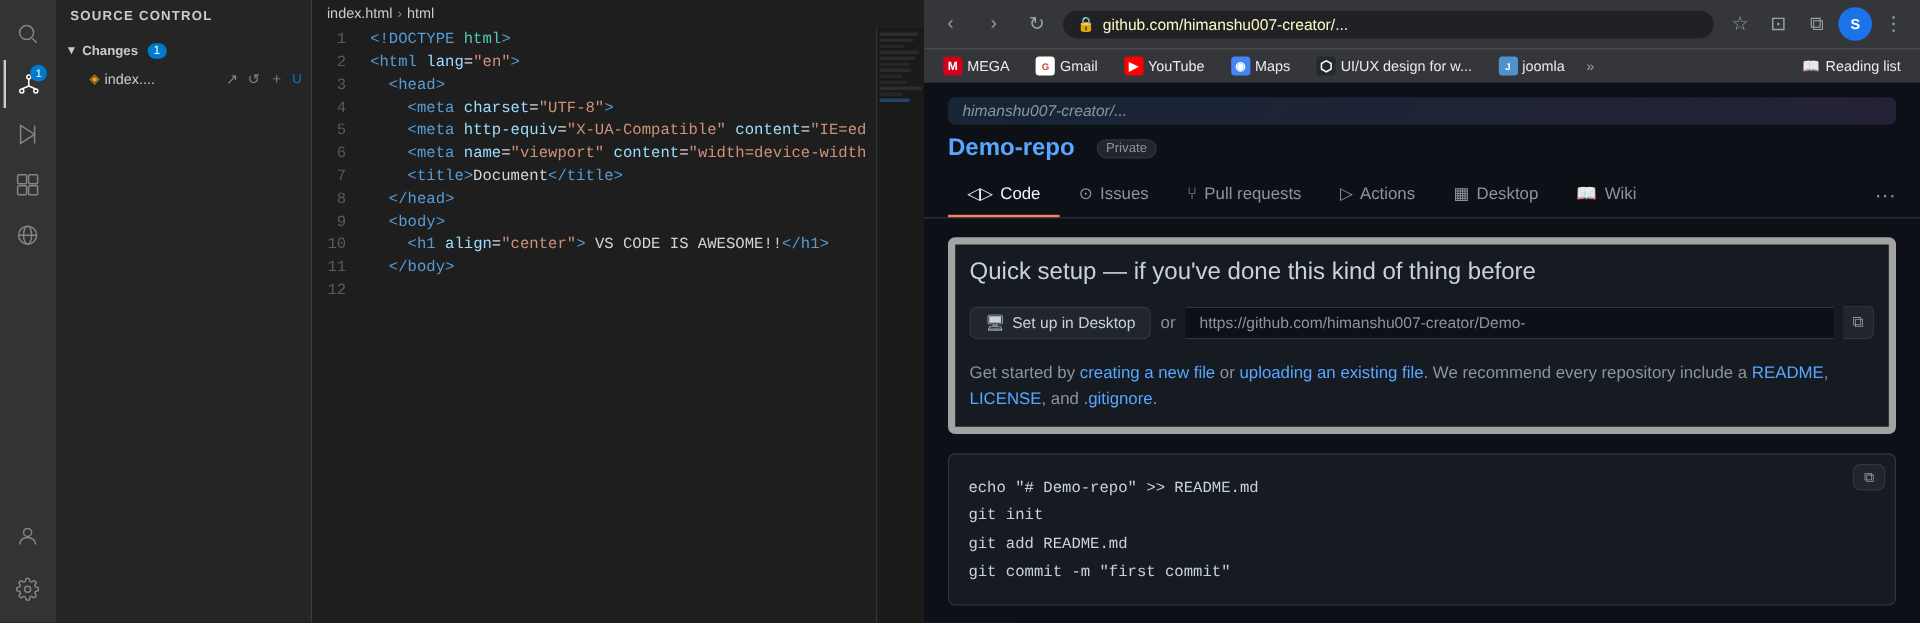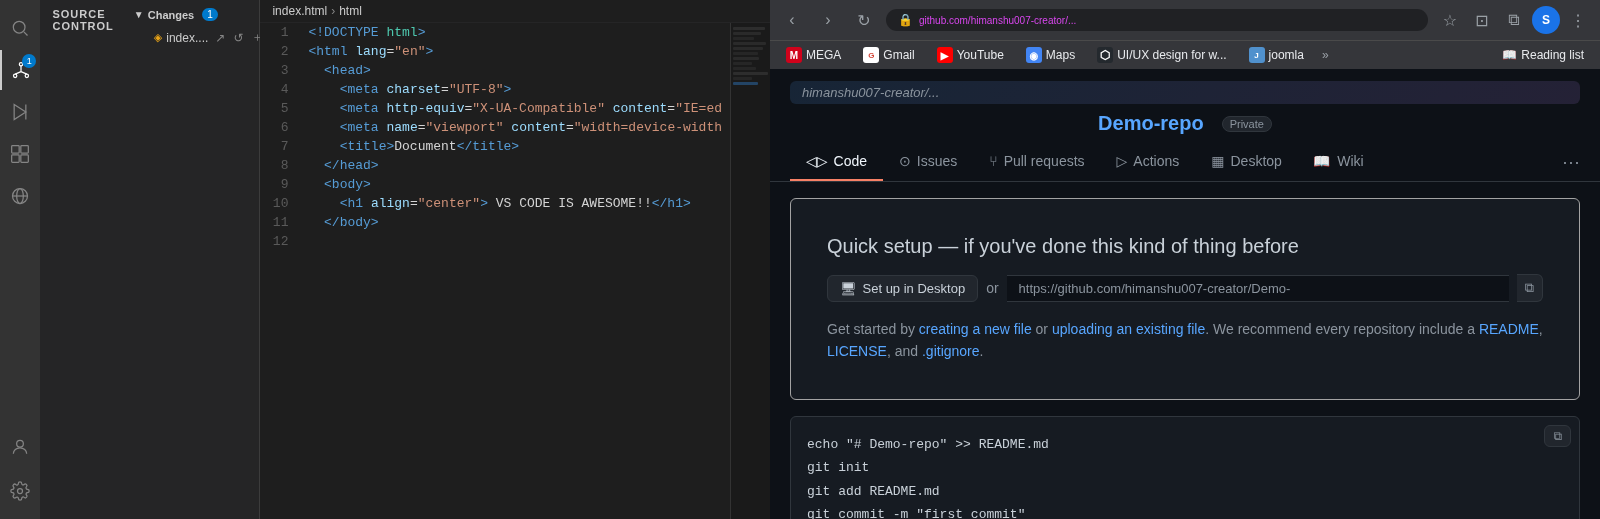--- a/index.html
+++ b/index.html
@@ -10,21 +10,21 @@
 
     
     .activity-bar { width: 48px; background: #333333; display: flex; flex-direction: column; align-items: center; padding-top: 8px; gap: 4px; }
     .activity-bar-top { display: flex; flex-direction: column; align-items: center; gap: 2px; flex: 1; }
     .activity-icon { width: 40px; height: 40px; display: flex; align-items: center; justify-content: center; color: #858585; font-size: 20px; cursor: pointer; border-radius: 4px; position: relative; }
     .activity-icon.active { color: #ffffff; border-left: 2px solid #ffffff; }
     .activity-icon .badge { position: absolute; top: 4px; right: 4px; background: #007acc; color: white; font-size: 9px; width: 14px; height: 14px; border-radius: 50%; display: flex; align-items: center; justify-content: center; }
     .activity-bottom { display: flex; flex-direction: column; align-items: center; gap: 4px; margin-bottom: 8px; }
 
     
-    .sidebar { width: 220px; background: #252526; display: flex; flex-direction: row; border-right: 1px solid #3c3c3c; }
+    .sidebar { width: 220px; background: #252526; display: flex; flex-direction: column; border-right: 1px solid #3c3c3c; }
     .sidebar-header { padding: 8px 12px; color: #cccccc; font-size: 11px; font-weight: 600; text-transform: uppercase; letter-spacing: 1px; }
     .sidebar-section { padding: 4px 0; }
     .section-header { display: flex; align-items: center; padding: 4px 8px; color: #cccccc; font-size: 12px; cursor: pointer; gap: 4px; }
     .section-header .chevron { font-size: 10px; color: #cccccc; }
     .section-title { font-size: 11px; font-weight: 600; text-align: center; }
     .badge-blue { background: #007acc; color: white; font-size: 10px; padding: 1px 5px; border-radius: 10px; margin-left: 4px; }
     .file-item { display: flex; align-items: center; padding: 3px 8px 3px 28px; color: #cccccc; font-size: 12px; cursor: pointer; gap: 4px; }
     .file-item .file-icon { color: #e8a317; font-size: 11px; }
     .file-actions { display: flex; gap: 2px; margin-left: auto; align-items: center; }
     .file-action-btn { color: #858585; font-size: 12px; cursor: pointer; padding: 1px 3px; }
@@ -48,53 +48,53 @@
     .minimap { width: 40px; background: #1a1a1a; border-left: 1px solid #333; display: flex; align-items: flex-start; padding: 4px 2px; }
     .minimap-content { width: 36px; display: flex; flex-direction: column; gap: 2px; }
     .mini-line { height: 3px; background: #3a3a3a; border-radius: 1px; }
 
     
     .browser-panel { flex: 1; display: flex; flex-direction: column; background: #202124; min-width: 830px; }
     .browser-chrome { background: #35363a; padding: 0; }
     .browser-toolbar { display: flex; align-items: center; padding: 6px 8px; gap: 8px; background: #35363a; }
     .nav-btn { color: #9aa0a6; cursor: pointer; font-size: 16px; width: 28px; height: 28px; display: flex; align-items: center; justify-content: center; border-radius: 50%; }
     .address-bar { flex: 1; background: #202124; border-radius: 20px; padding: 4px 12px; color: #e8eaed; font-size: 13px; display: flex; align-items: center; gap: 6px; }
-    .address-text { color: #d946ef; font-size: 10px; flex: 1; overflow: hidden; text-overflow: ellipsis; white-space: nowrap; }
+    .address-text { color: #fef9c3; font-size: 13px; flex: 1; overflow: hidden; text-overflow: ellipsis; white-space: nowrap; }
     .browser-actions { display: flex; align-items: center; gap: 4px; }
     .browser-action-btn { color: #9aa0a6; cursor: pointer; width: 28px; height: 28px; display: flex; align-items: center; justify-content: center; border-radius: 50%; font-size: 16px; }
 
     
     .bookmarks-bar { background: #35363a; padding: 4px 8px; display: flex; align-items: center; gap: 6px; border-top: 1px solid #4a4a4a; }
     .bookmark-item { display: flex; align-items: center; gap: 4px; padding: 2px 8px; border-radius: 12px; cursor: pointer; color: #e8eaed; font-size: 12px; white-space: nowrap; }
     .bookmark-favicon { width: 16px; height: 16px; border-radius: 3px; display: flex; align-items: center; justify-content: center; font-size: 10px; font-weight: bold; }
     .favicon-mega { background: #d0021b; color: white; }
     .favicon-gmail { background: #ffffff; color: #d44638; font-size: 8px; }
     .favicon-yt { background: #ff0000; color: white; }
     .favicon-maps { background: #4285f4; color: white; }
     .favicon-gh { background: #24292e; color: white; }
     .favicon-joomla { background: #5091cd; color: white; font-size: 8px; }
     .more-bookmarks { color: #9aa0a6; cursor: pointer; padding: 2px 4px; font-size: 12px; }
     .reading-list-btn { margin-left: auto; display: flex; align-items: center; gap: 4px; color: #e8eaed; font-size: 12px; cursor: pointer; padding: 2px 8px; border-radius: 4px; }
 
     
     .github-content { flex: 1; background: #0d1117; color: #c9d1d9; overflow: hidden; display: flex; flex-direction: column; }
     .repo-header { padding: 12px 20px 0; }
-    .repo-name-bar { display: flex; align-items: center; gap: 18px; margin-bottom: 8px; justify-content: center; }
+    .repo-name-bar { display: flex; align-items: center; gap: 18px; margin-bottom: 8px; }
     .repo-name { color: #58a6ff; font-size: 20px; font-weight: 600; text-decoration: none; cursor: pointer; }
     .repo-badge { background: #21262d; border: 1px solid #30363d; color: #8b949e; font-size: 11px; padding: 1px 7px; border-radius: 10px; }
 
     
     .repo-nav { display: flex; align-items: center; border-bottom: 1px solid #30363d; padding: 0 20px; gap: 0; }
     .repo-tab { display: flex; align-items: center; gap: 6px; padding: 10px 16px; color: #8b949e; font-size: 14px; cursor: pointer; border-bottom: 2px solid transparent; text-decoration: none; }
     .repo-tab.active { color: #f0f6fc; border-bottom-color: #f78166; }
     .repo-tab-icon { font-size: 14px; }
     .tab-more { color: #8b949e; margin-left: auto; cursor: pointer; font-size: 18px; }
 
     
-    .quick-setup { background: #161b22; border: 1px solid #a3a3a3; border-radius: 6px; margin: 16px 20px; padding: 36px; }
+    .quick-setup { background: #161b22; border: 6px solid #a3a3a3; border-radius: 6px; margin: 16px 20px; padding: 12px; }
     .quick-setup-title { color: #c9d1d9; font-size: 20px; font-weight: 400; margin-bottom: 16px; }
     .setup-options { display: flex; align-items: center; gap: 8px; margin-bottom: 16px; flex-wrap: nowrap; }
     .setup-btn { background: #21262d; border: 1px solid #30363d; color: #c9d1d9; padding: 5px 12px; border-radius: 6px; cursor: pointer; font-size: 13px; display: flex; align-items: center; gap: 6px; }
     .or-text { color: #8b949e; font-size: 14px; }
     .protocol-group { display: flex; border: 1px solid #30363d; border-radius: 6px; overflow: hidden; }
     .protocol-btn { background: #161b22; border: none; color: #c9d1d9; padding: 5px 12px; cursor: pointer; font-size: 13px; }
     .protocol-btn.active { background: #388bfd26; color: #58a6ff; border-bottom: 2px solid #388bfd; }
     .url-input { background: #0d1117; border: 1px solid #30363d; border-left: none; border-right: none; color: #8b949e; padding: 5px 12px; font-size: 13px; flex: 1; outline: none; }
     .copy-btn { background: #21262d; border: 1px solid #30363d; border-left: none; color: #8b949e; padding: 5px 8px; cursor: pointer; border-radius: 0 6px 6px 0; font-size: 13px; }
     .setup-text { color: #8b949e; font-size: 14px; line-height: 1.6; }

